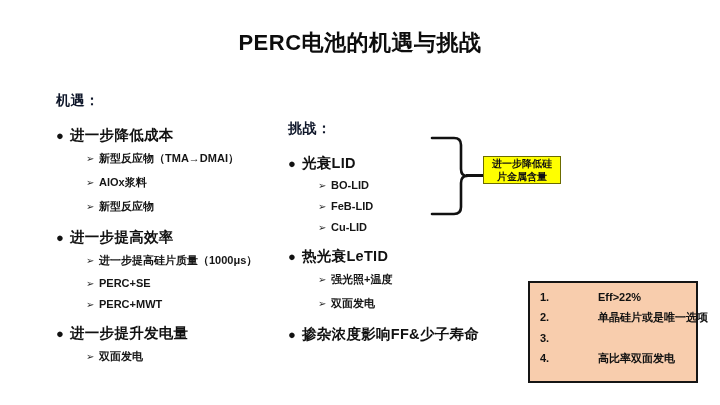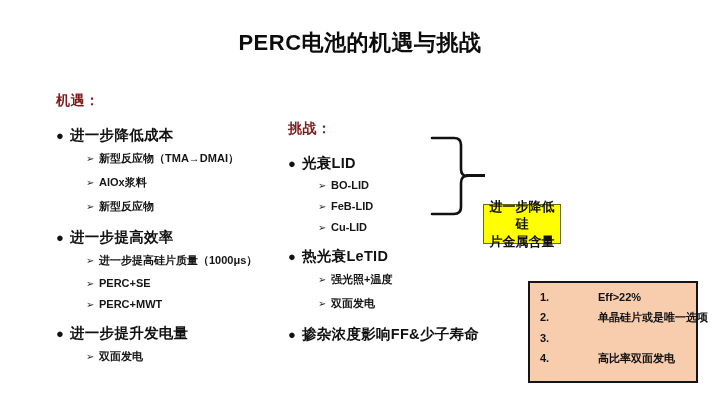--- a/index.html
+++ b/index.html
@@ -30,21 +30,21 @@
     color: #0d0d0d;
   }
 
   .col { position: absolute; }
   .col-left  { left: 56px;  top: 92px; width: 230px; }
   .col-right { left: 288px; top: 92px; width: 240px; margin-top: 28px; }
 
   .col-head {
     font-size: 14px;
     font-weight: bold;
-    color: #7f1d1d;
+    color: #0f172a;
     margin-bottom: 16px;
     letter-spacing: 0.5px;
   }
 
   .lvl1 {
     display: flex;
     align-items: baseline;
     font-size: 14.5px;
     font-weight: bold;
     color: #111;
@@ -79,34 +79,33 @@
     transform: translateY(-0.5px);
   }
   .lvl2-text { flex: 1 1 auto; }
 
   
   .callout-yellow {
     position: absolute;
     left: 483px;
     top: 156px;
     width: 78px;
-    height: 40px;
+    height: 28px;
     background: #FFFF00;
     border: 1.5px solid #6b6b00;
     box-sizing: border-box;
     display: flex;
     flex-direction: column;
     align-items: center;
     justify-content: center;
-    font-size: 13px;
+    font-size: 10px;
     font-weight: bold;
     color: #111;
     line-height: 1.35;
     text-align: center;
-    margin-top: 48px;
   }
 
   
   .brace-wrap {
     position: absolute;
     left: 428px;
     top: 132px;
     width: 58px;
     height: 88px;
   }

